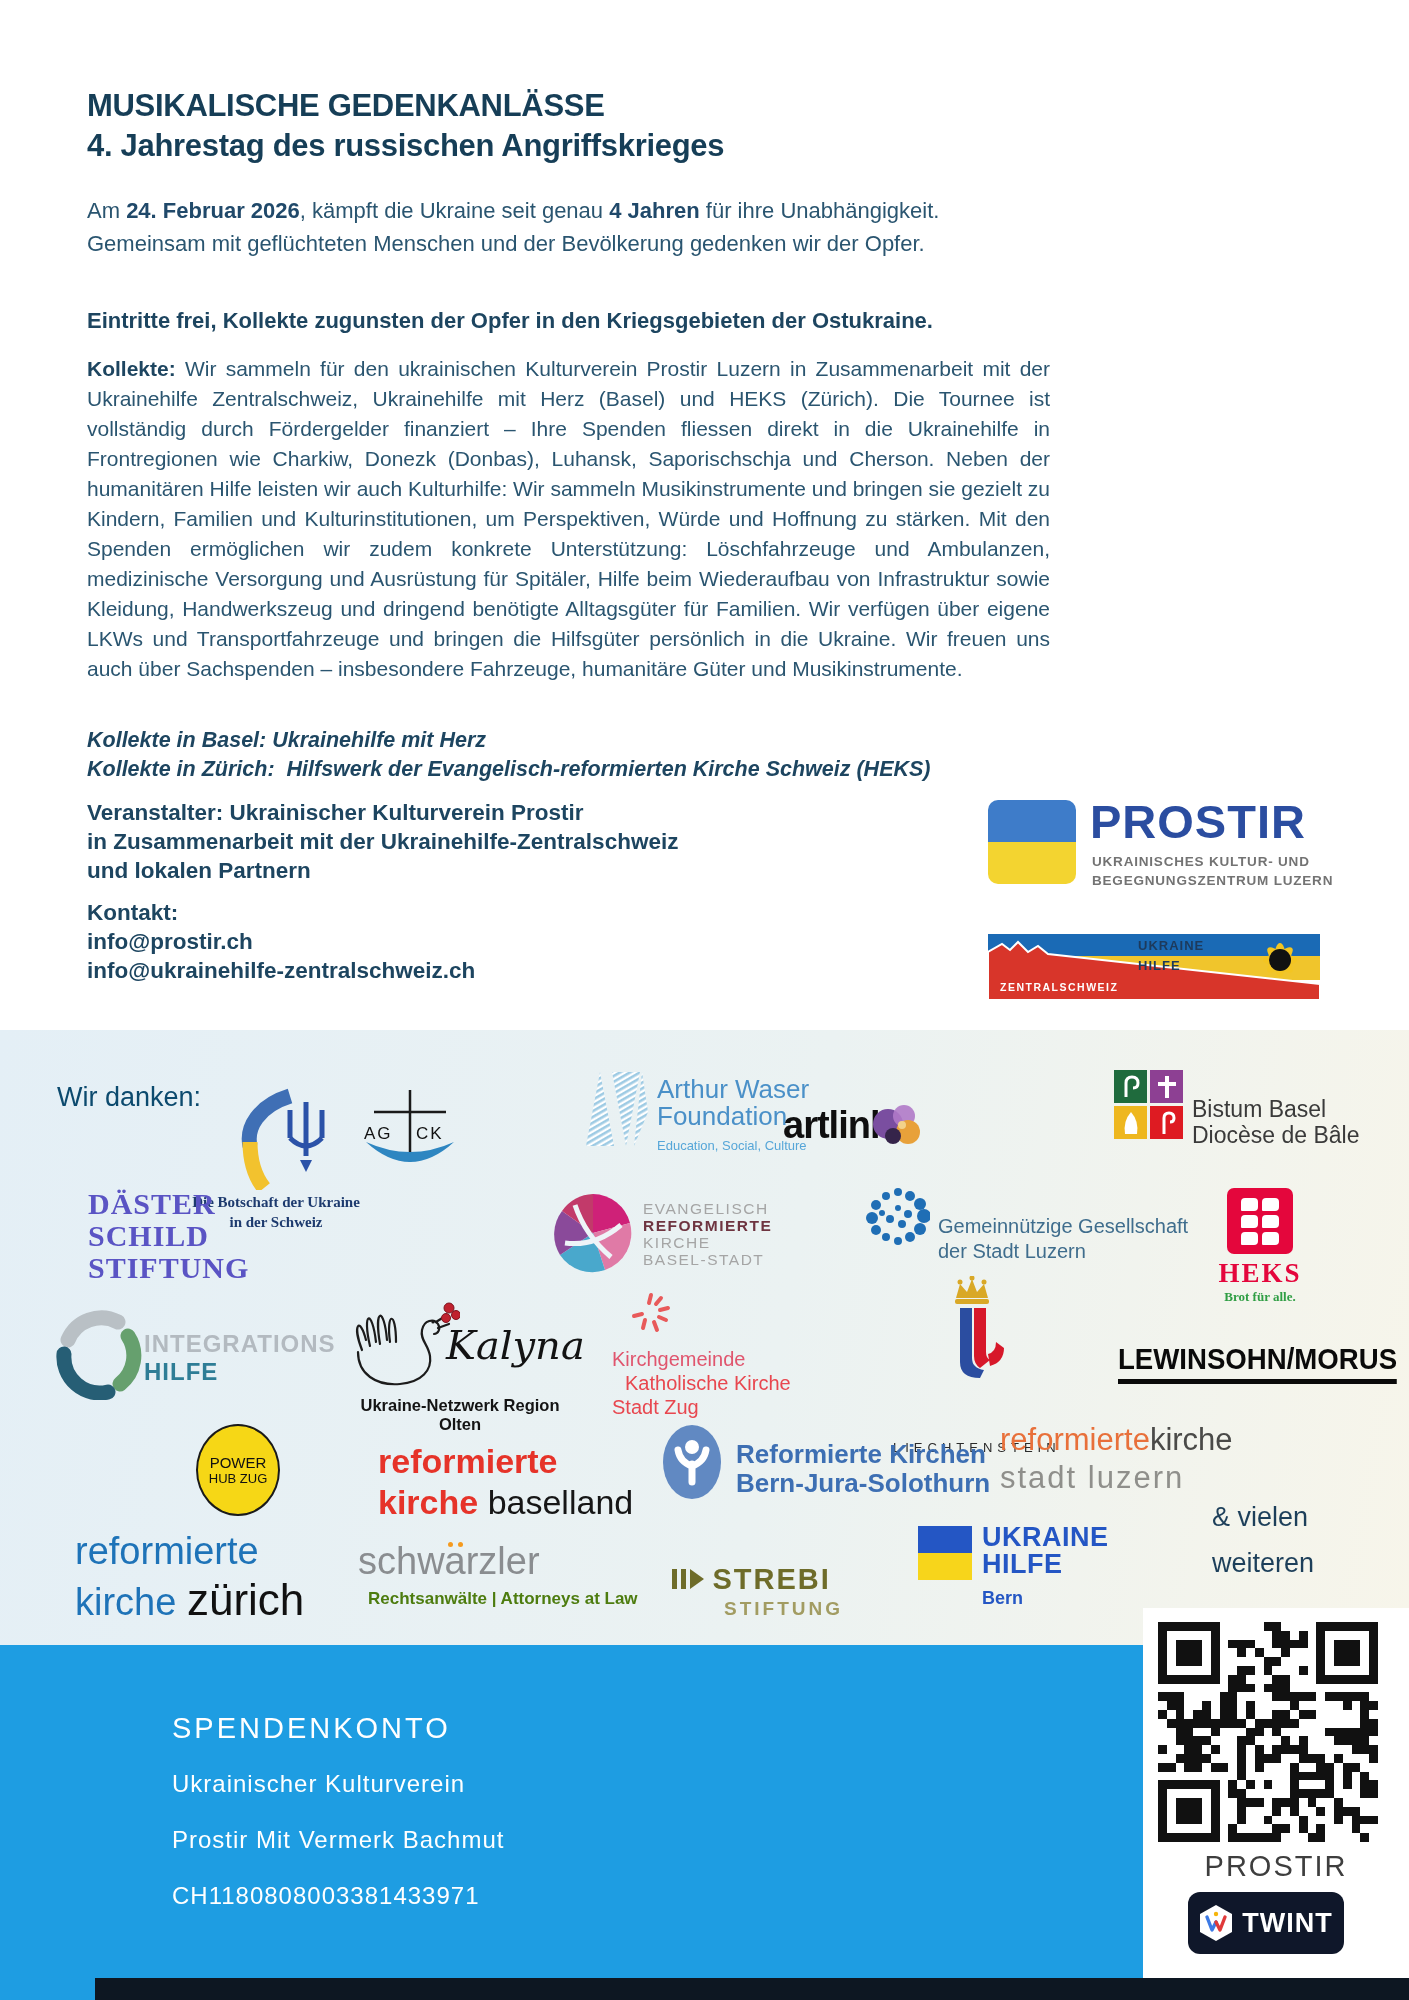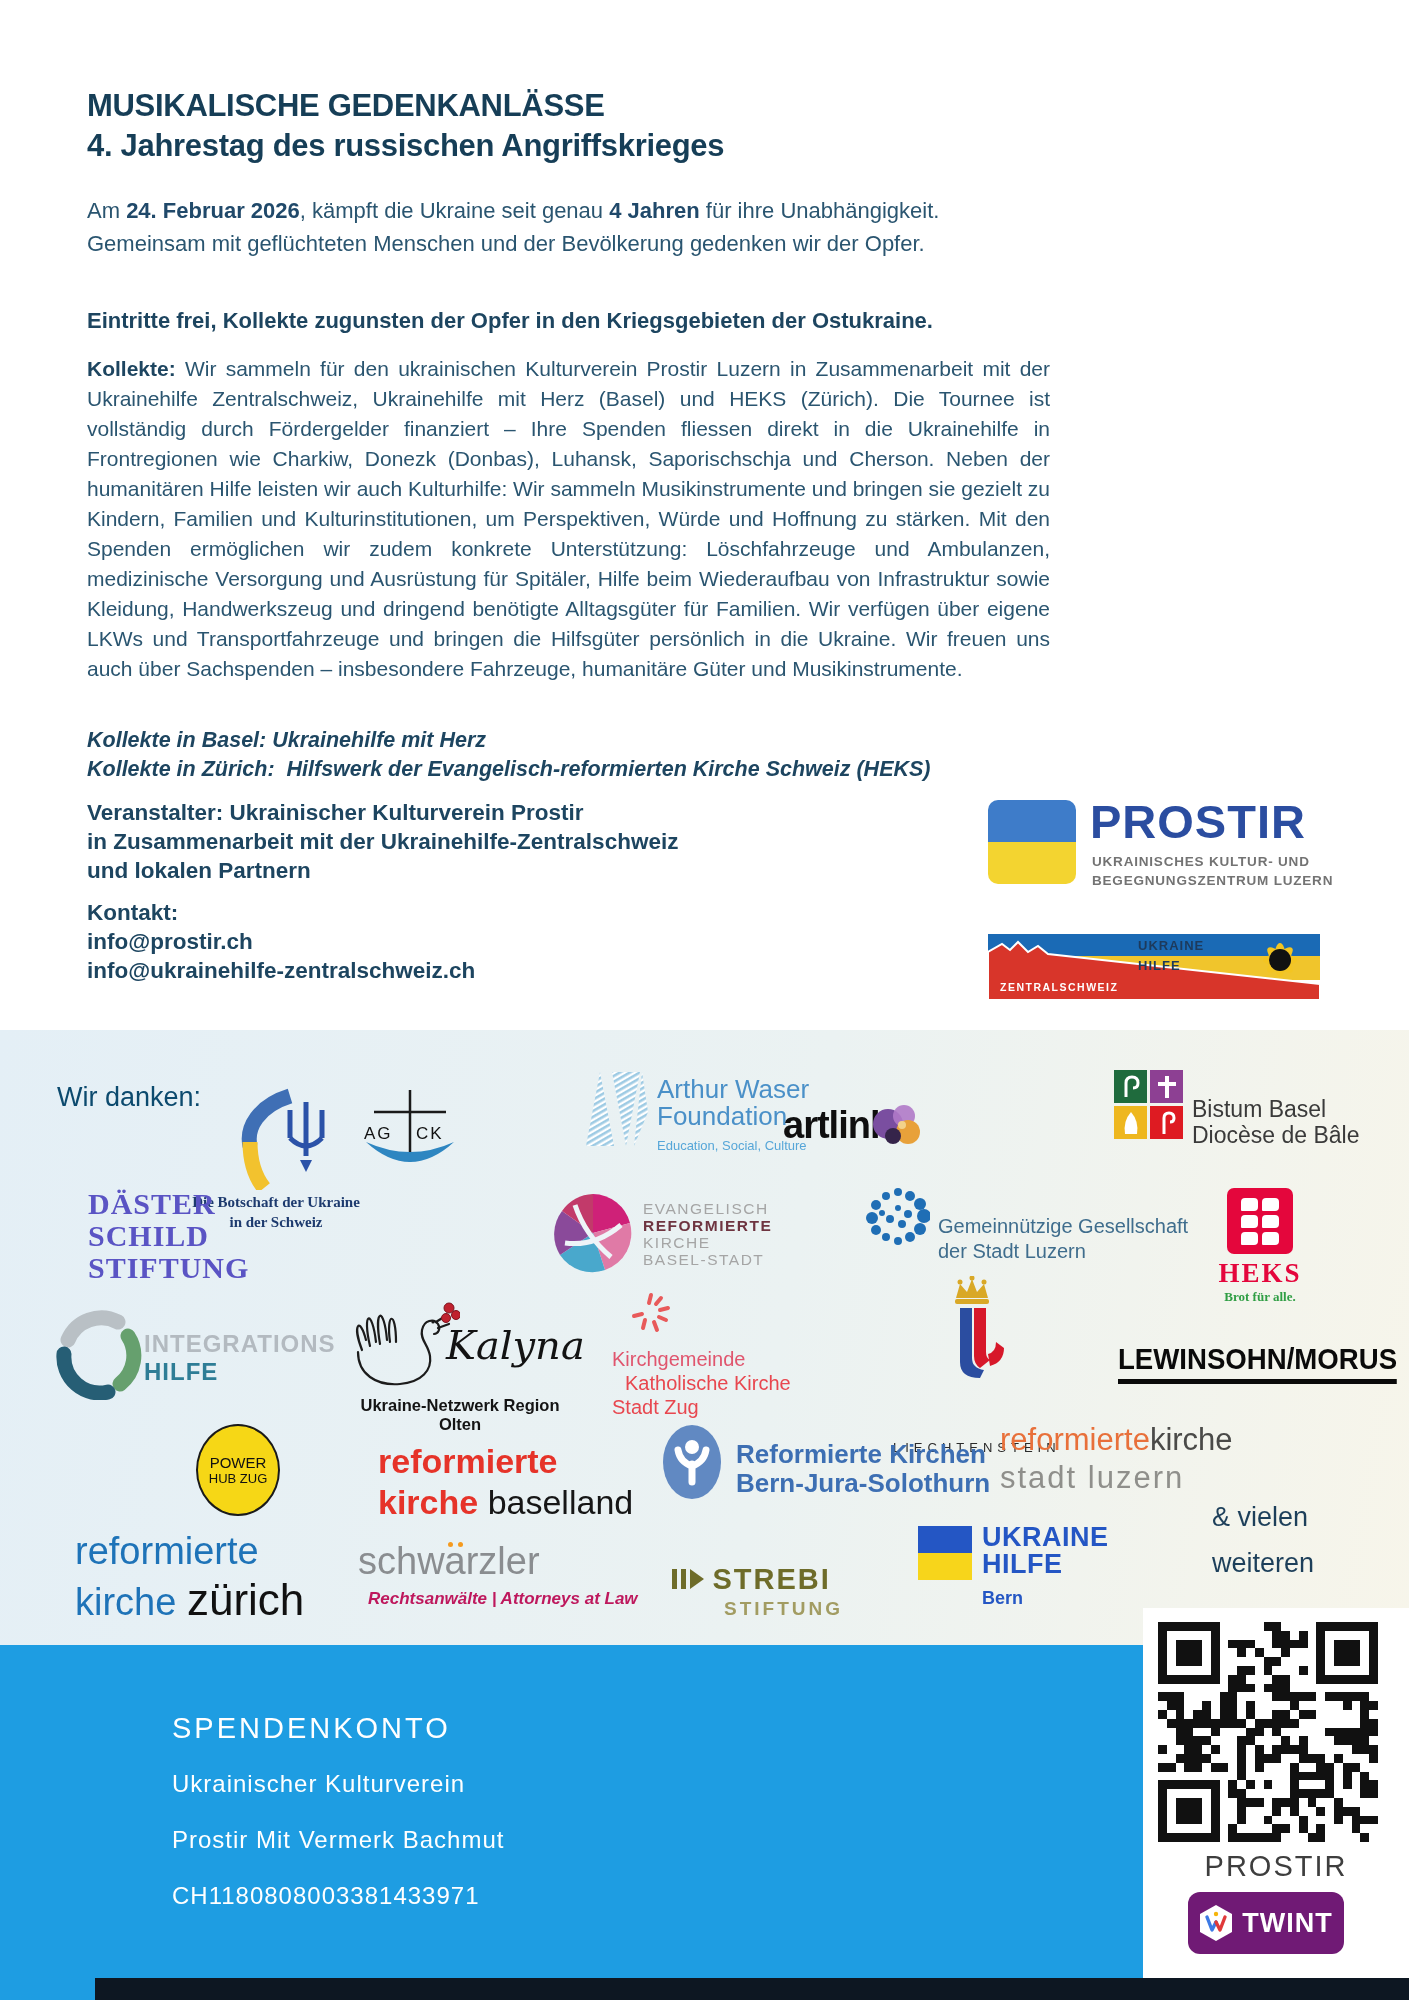--- a/index.html
+++ b/index.html
@@ -66,33 +66,33 @@
   .rksl1{font-size:31px;font-weight:500;color:#e8703a;}
   .rksl1b{font-size:31px;font-weight:500;color:#4a4a48;}
   .rksl2{font-size:31px;font-weight:300;color:#8f8f8b;letter-spacing:2px;}
   .vielen{font-size:27px;color:#1d3f5a;}
   .rkz1{font-size:38px;font-weight:500;color:#1e73b8;}
   .rkz2{font-size:44px;font-weight:300;color:#111111;}
   .schwz{font-size:38px;color:#8a8d90;}
   .schwz .uml{position:relative;}
   .schwz .uml::after{content:"";position:absolute;left:3px;top:2px;width:5px;height:5px;border-radius:50%;
     background:#f59a1e;box-shadow:10px 0 0 #f59a1e;}
-  .schwz-sub{font-size:17px;font-weight:700;color:#be185d;font-style:italic;}
+  .schwz-sub{font-size:17px;font-weight:700;color:#4d7c0f;}
   .strebi-name{font-size:29px;font-weight:800;color:#6e6c2a;letter-spacing:2px;}
   .strebi-sub{font-size:19px;font-weight:700;color:#a29c62;letter-spacing:3px;}
   .uhb-flag{width:54px;height:54px;background:linear-gradient(#2456c4 0 50%,#f7d51b 50% 100%);}
   .uhb1{font-size:27px;line-height:27px;font-weight:800;color:#2456c4;letter-spacing:0.5px;}
   .uhb2{font-size:18px;font-weight:600;color:#2456c4;}
   
   .footer-blue{left:0;top:1645px;width:1409px;height:355px;background:#1e9de2;}
   .f-title{font-size:29px;letter-spacing:3px;color:#ffffff;}
   .f-line{font-size:24px;font-weight:300;letter-spacing:1px;color:#ffffff;}
   .qr-panel{left:1143px;top:1608px;width:266px;height:370px;background:#ffffff;}
   .qr-caption{font-size:29px;color:#3e3e3e;letter-spacing:2px;text-align:center;width:266px;}
-  .twint{width:156px;height:62px;background:#701a75;border-radius:12px;display:flex;align-items:center;justify-content:center;gap:9px;}
+  .twint{width:156px;height:62px;background:#0f172a;border-radius:12px;display:flex;align-items:center;justify-content:center;gap:9px;}
   .twint-label{font-size:27px;font-weight:800;color:#ffffff;letter-spacing:1px;}
   .bottom-strip{left:95px;top:1978px;width:1314px;height:22px;background:#0d1722;}
 </style>
 </head>
 <body>
 
 <div class="page">
 
   <div class="abs title" style="left:87px;top:88px;">MUSIKALISCHE GEDENKANLÄSSE</div>
   <div class="abs title" style="left:87px;top:128px;">4. Jahrestag des russischen Angriffskrieges</div>

